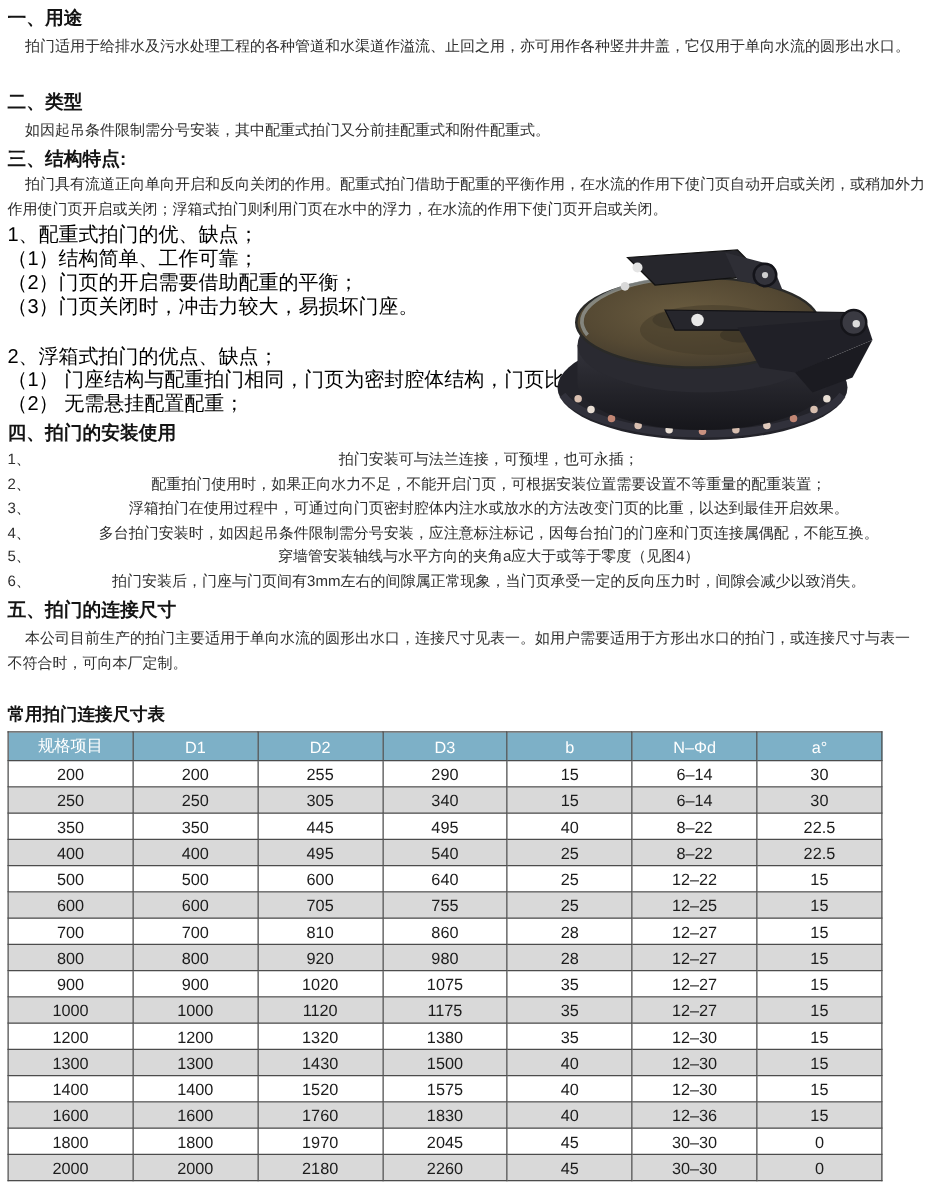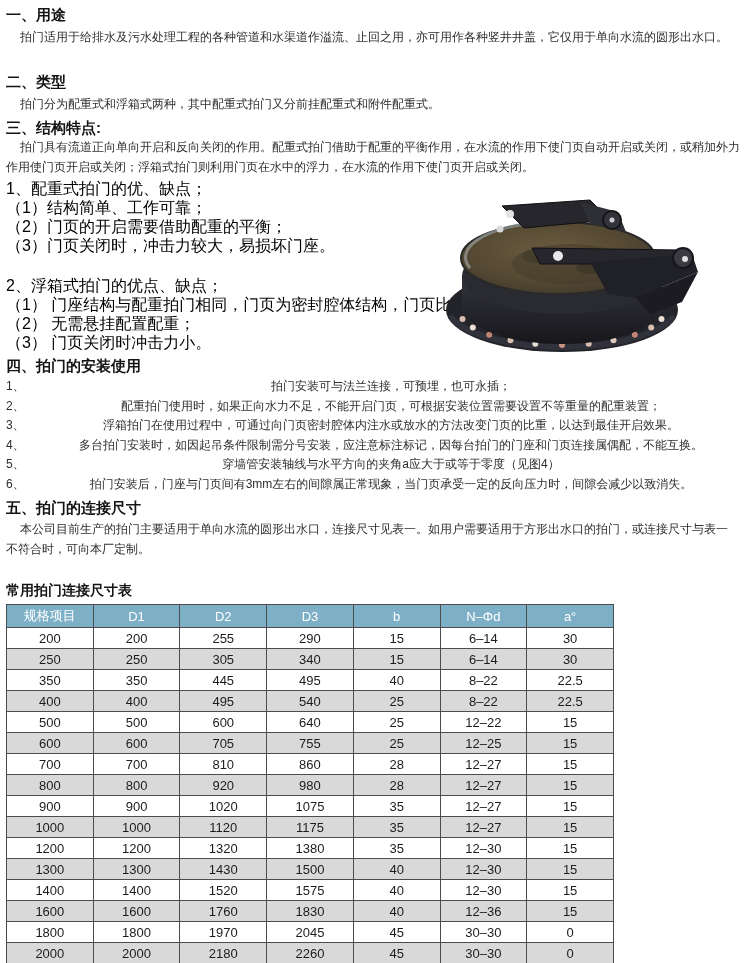--- a/index.html
+++ b/index.html
@@ -21,21 +21,21 @@
   .listline{font-size:16px;line-height:19px;color:#000000;margin:0;}
   .list1{margin-top:2px;}
   .list2{margin-top:21px;}
   .num-list{margin-top:2px;}
   .num-item{display:flex;font-size:12px;line-height:19.5px;color:#2e2e2e;}
   .num-item .num{flex:0 0 32px;}
   .num-item .txt{flex:1;text-align:center;}
   .p5{margin-top:3px;width:730px;}
   .table-title{font-size:14px;line-height:18px;font-weight:700;color:#141414;margin:22px 0 0 0;}
   table.dim{
-    width:608px;margin-top:5px;border-collapse:collapse;table-layout:fixed;
+    width:700px;margin-top:5px;border-collapse:collapse;table-layout:fixed;
     font-size:13px;border:1px solid #3f3f3f;
   }
   table.dim th{
     height:22px;font-weight:400;font-size:13px;color:#fff;
     background:#7db0c7;border:1px solid #4c4c4c;text-align:center;padding:0;
   }
   table.dim td{
     height:20px;text-align:center;color:#1c1c1c;background:#fff;
     border:1px solid #4c4c4c;padding:0;
   }
@@ -45,32 +45,31 @@
 </head>
 <body>
 
 <div class="page">
   <div class="content">
 
     <h2 class="sec">一、用途</h2>
     <p class="body-p mt-p">拍门适用于给排水及污水处理工程的各种管道和水渠道作溢流、止回之用，亦可用作各种竖井井盖，它仅用于单向水流的圆形出水口。</p>
 
     <h2 class="sec sec2">二、类型</h2>
-    <p class="body-p mt-p">拍门分为配重式和浮箱式两种，其中配重式拍门又分前挂配重式和附件配重式。</p>
+    <p class="body-p mt-p">如因起吊条件限制需分号安装，其中配重式拍门又分前挂配重式和附件配重式。</p>
 
     <h2 class="sec sec3">三、结构特点:</h2>
     <p class="body-p p3">拍门具有流道正向单向开启和反向关闭的作用。配重式拍门借助于配重的平衡作用，在水流的作用下使门页自动开启或关闭，或稍加外力作用使门页开启或关闭；浮箱式拍门则利用门页在水中的浮力，在水流的作用下使门页开启或关闭。</p>
     <div class="listline list1">1、配重式拍门的优、缺点；</div>
     <div class="listline">（1）结构简单、工作可靠；</div>
     <div class="listline">（2）门页的开启需要借助配重的平衡；</div>
     <div class="listline">（3）门页关闭时，冲击力较大，易损坏门座。</div>
     <div class="listline list2">2、浮箱式拍门的优点、缺点；</div>
     <div class="listline">（1） 门座结构与配重拍门相同，门页为密封腔体结构，门页比重为1.2–1.5；</div>
     <div class="listline">（2） 无需悬挂配置配重；</div>
-    <div class="listline">（3） 门页关闭时冲击力小。</div>
 
     <h2 class="sec sec4">四、拍门的安装使用</h2>
     <div class="num-list">
       <div class="num-item">
         <span class="num">1、</span>
         <span class="txt">拍门安装可与法兰连接，可预埋，也可永插；</span>
       </div>
       <div class="num-item">
         <span class="num">2、</span>
         <span class="txt">配重拍门使用时，如果正向水力不足，不能开启门页，可根据安装位置需要设置不等重量的配重装置；</span>

